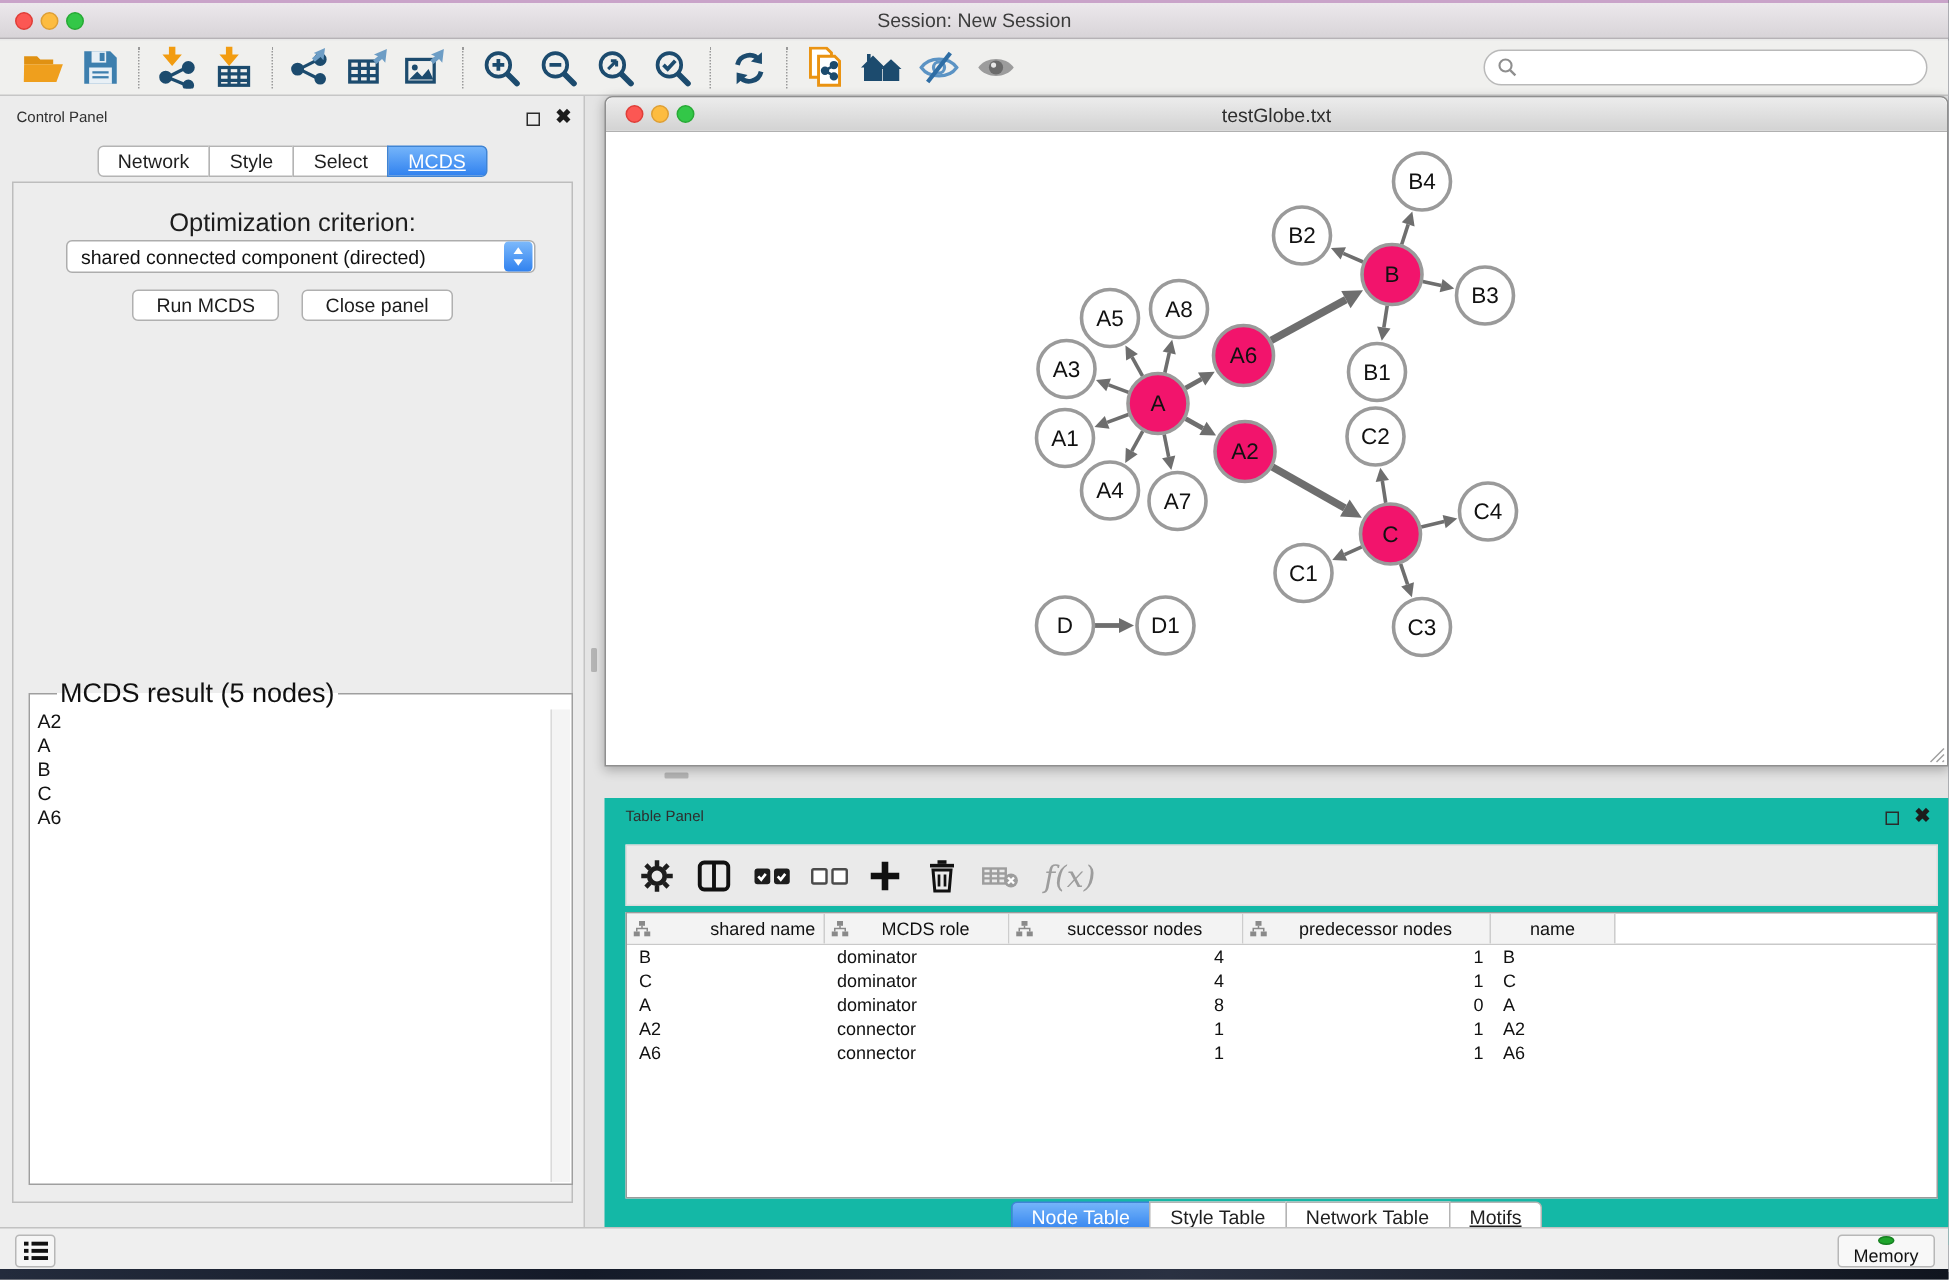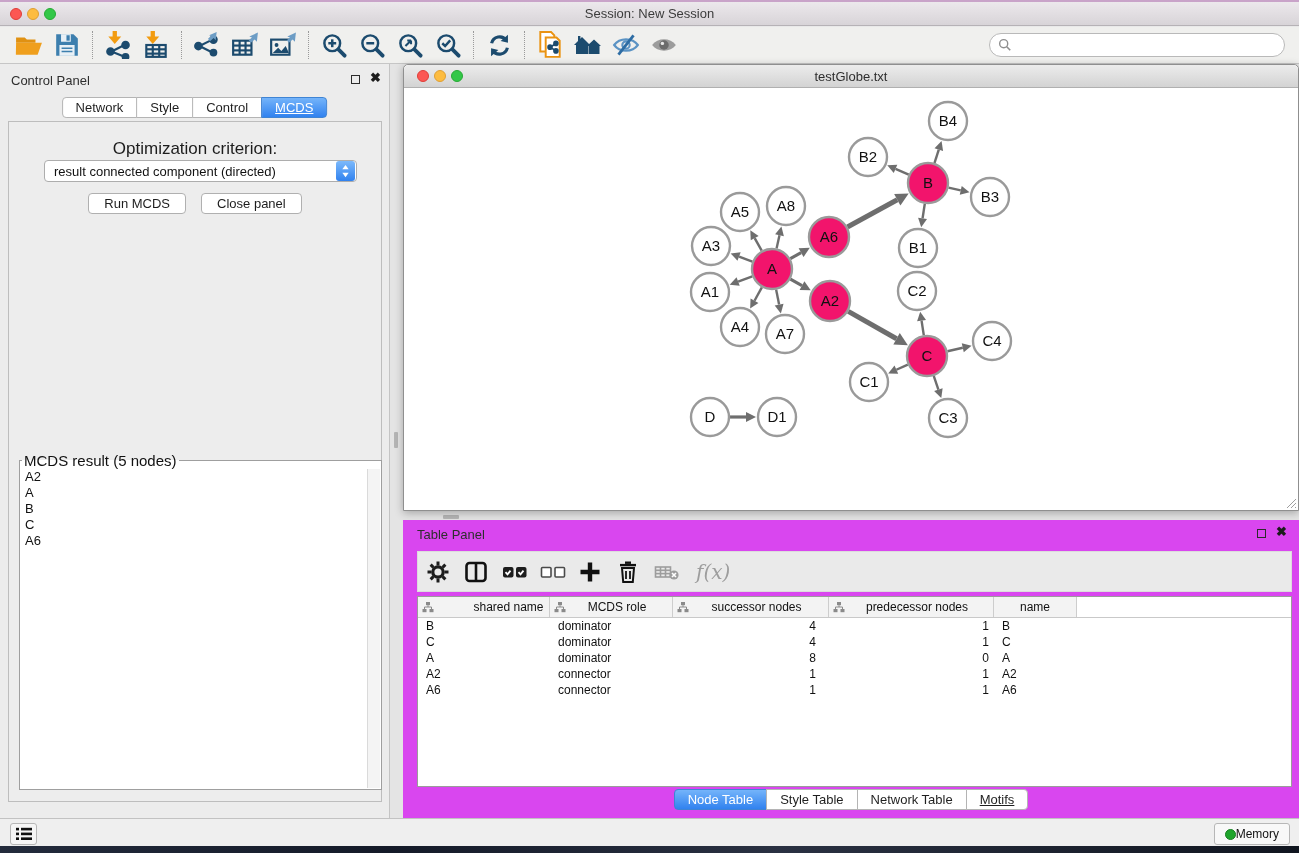--- a/index.html
+++ b/index.html
@@ -28,21 +28,21 @@
   .tb-sep { width:1px; height:28px; border-left:1px dotted #9a9a9a; margin:0 6px; }
   .search-wrap { margin-left:auto; margin-right:4px; width:296px; height:24px; background:#fff;
     border:1px solid #b9b9b9; border-radius:12px; display:flex; align-items:center; padding:0 8px; }
   .search-wrap input { border:none; outline:none; flex:1; font-size:12px; font-family:"Liberation Sans",sans-serif; background:transparent; }
 
   
   .workspace { position:absolute; left:0; top:62px; width:100%; height:754px; background:#e4e4e4; }
 
   
   .control-panel { position:absolute; left:0; top:0; width:390px; height:754px; background:#ececec; border-right:1px solid #c4c4c4; }
-  .panel-title { position:absolute; left:11px; top:9px; font-size:13px; color:#2e2e2e; }
+  .panel-title { position:absolute; left:11px; top:9px; font-size:10px; color:#2e2e2e; }
   .float-icon { position:absolute; top:11px; width:9px; height:9px; border:1.5px solid #2b2b2b; background:transparent; }
   .close-icon { position:absolute; top:6px; font-size:13px; font-weight:bold; color:#1c1c1c; }
 
   .seg-row { display:flex; }
   .seg { height:21px; line-height:20px; padding:0 13px; background:#fff; border:1px solid #b4b4b4;
     font-size:13px; color:#1f1f1f; margin-left:-1px; cursor:default; white-space:nowrap; }
   .seg.first { border-radius:4px 0 0 4px; margin-left:0; }
   .seg.last { border-radius:0 4px 4px 0;text-decoration:underline; }
   .seg.selected { background:linear-gradient(#74b4fa,#3182ef); border-color:#3f84d4; color:#fff; }
 
@@ -54,41 +54,41 @@
     border-radius:4px; display:flex; align-items:center; }
   .combo-text { flex:1; font-size:13px; color:#111; padding-left:9px; white-space:nowrap; overflow:hidden; }
   .combo-step { width:19px; height:20px; margin-right:1px; border-radius:3px;
     background:linear-gradient(#7cb9fb,#3182ef); display:flex; align-items:center; justify-content:center; }
   .btn-row { position:absolute; left:0; right:0; top:71px; display:flex; justify-content:center; gap:15px; }
   .mac-btn { height:21px; line-height:19px; padding:0 15px; background:#fff; border:1px solid #b0b0b0;
     border-radius:4px; font-size:13px; color:#1d1d1d; cursor:default; }
 
   .mcds-fieldset { position:absolute; left:10px; top:330px; width:363px; height:338px;
     border:1px solid #9f9f9f; background:#fff; }
-  .mcds-fieldset legend { font-size:15px; color:#111; margin-left:2px; padding:0 2px; background:transparent; }
+  .mcds-fieldset legend { font-size:18px; color:#111; margin-left:18px; padding:0 2px; background:transparent; }
   .mcds-list { position:absolute; left:1px; top:0; right:14px; bottom:1px; background:#fff; overflow:hidden; }
   .list-item { font-size:13px; color:#111; padding:0 0 0 4px; height:16px; line-height:16px; }
   .list-scrollbar { position:absolute; right:1px; top:0; bottom:1px; width:13px; background:#f4f4f4; border-left:1px solid #dadada; }
 
   
   .v-split-handle { position:absolute; left:394px; top:368px; width:4px; height:16px; background:#b5b5b5; border-radius:1px; }
   .h-split-handle { position:absolute; left:443px; top:451px; width:16px; height:4px; background:#b5b5b5; border-radius:1px; }
 
   
   .net-window { position:absolute; left:403px; top:0; width:896px; height:447px; background:#fff;
     border:1px solid #8f8f8f; border-radius:5px 5px 0 0; box-shadow:0 2px 8px rgba(0,0,0,.28); }
   .net-titlebar { position:absolute; left:0; top:0; right:0; height:23px;
     background:linear-gradient(#ececec,#d3d3d3); border-bottom:1px solid #b0b0b0; border-radius:5px 5px 0 0; }
   .net-titlebar .tl { top:5px; }
   .net-title { position:absolute; left:0; right:0; top:4px; text-align:center; font-size:13px; color:#2e2e2e; }
   .net-canvas { position:absolute; left:0; top:23px; right:0; bottom:0; background:#fff; overflow:hidden; }
   .resize-grip { position:absolute; right:1px; bottom:1px; }
 
   
-  .table-panel { position:absolute; left:403px; top:456px; width:896px; height:298px; background:#d946ef; }
+  .table-panel { position:absolute; left:403px; top:468px; width:896px; height:298px; background:#14b8a6; }
   .tp-toolbar { position:absolute; left:14px; top:31px; width:875px; height:41px; background:#eaeaea;
     border:1px solid #dcdcdc; display:flex; align-items:center; gap:0; padding-left:8px; }
   .tp-btn { width:38px; height:34px; display:flex; align-items:center; }
   .fx-label { font-family:"DejaVu Serif", serif; font-style:italic; color:#9d9d9d; font-size:20px; margin-left:4px; }
 
   .data-table { position:absolute; left:14px; top:76px; width:875px; height:191px; background:#fff;
     border:1px solid #9b9b9b; overflow:hidden; font-size:12px; }
   .thead { display:flex; height:21px; border-bottom:1px solid #c9c9c9; }
   .th { background:#f3f3f3; border-right:1px solid #cdcdcd; display:flex; align-items:center; padding:0 4px; }
   .th .th-label { flex:1; text-align:center; color:#111; font-size:12px; }
@@ -98,21 +98,21 @@
   .td.ar-13 { text-align:right; padding-right:13px; }
   .td.ar-5 { text-align:right; padding-right:5px; }
 
   .tp-tabs { position:absolute; left:0; right:0; top:269px; display:flex; justify-content:center; }
 
   
   .status-bar { position:absolute; left:0; top:816px; width:100%; height:30px; background:#efefef; border-top:1px solid #c2c2c2; }
   .list-btn { position:absolute; left:10px; top:4px; width:27px; height:22px; background:#f6f6f6;
     border:1px solid #b7b7b7; border-radius:3px; display:flex; align-items:center; justify-content:center; }
   .memory-btn { position:absolute; right:9px; top:4px; height:22px; background:#f8f8f8; border:1px solid #b7b7b7;
-    border-radius:3px; display:flex; align-items:center; gap:0; padding:0 10px; font-size:12px; color:#111; }
+    border-radius:3px; display:flex; align-items:center; gap:0; padding:0 10px; font-size:12px; color:#111;flex-direction:column; }
   .mem-dot { width:11px; height:11px; border-radius:50%; background:#1fa52c; border:1px solid #178022; }
 </style>
 </head>
 <body>
 
 <div class="top-strip"></div>
 
 <div class="main-window">
 
   <div class="titlebar">
@@ -283,28 +283,28 @@
   <div class="workspace">
 
     <div class="control-panel">
       <div class="panel-title">Control Panel</div>
       <span class="float-icon" style="right:29px"></span>
       <span class="close-icon" style="right:8px">✖</span>
 
       <div class="cp-tabs seg-row" id="cp-tabs">
           <div class="seg first">Network</div>
           <div class="seg">Style</div>
-          <div class="seg">Control</div>
+          <div class="seg">Select</div>
           <div class="seg last selected">MCDS</div>
         </div>
 
       <div class="cp-box">
         <div class="opt-label">Optimization criterion:</div>
         <div class="combo">
-          <div class="combo-text">result connected component (directed)</div>
+          <div class="combo-text">shared connected component (directed)</div>
           <div class="combo-step">
             <svg width="9" height="14" viewBox="0 0 10 16">
               <path d="M5 1 L8.6 6 H1.4 Z" fill="#fff"></path>
               <path d="M5 15 L1.4 10 H8.6 Z" fill="#fff"></path>
             </svg>
           </div>
         </div>
         <div class="btn-row">
           <button class="mac-btn">Run MCDS</button>
           <button class="mac-btn">Close panel</button>

